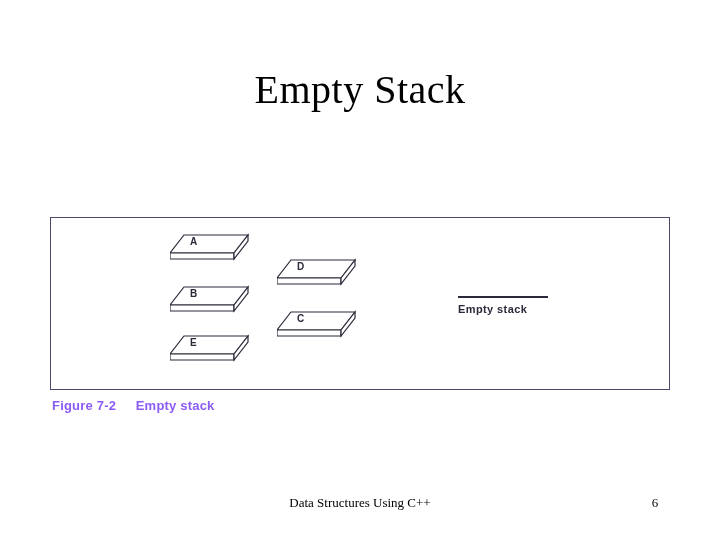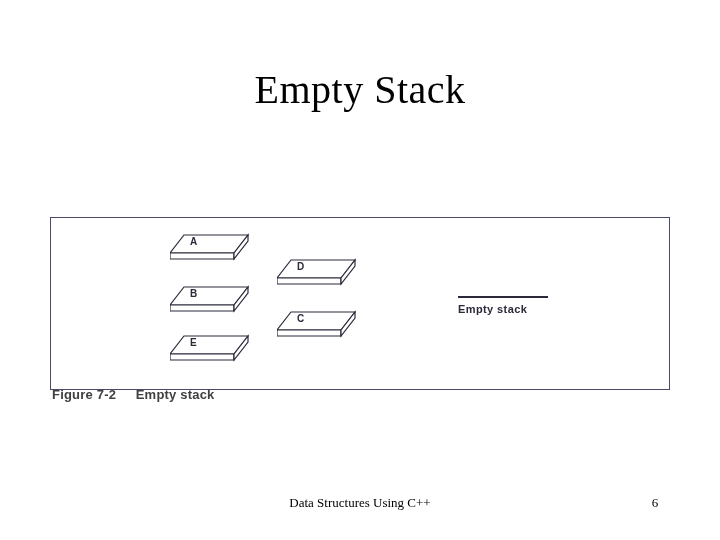--- a/index.html
+++ b/index.html
@@ -76,24 +76,24 @@
     font-size: 11px;
     font-weight: bold;
     color: #2a2a3a;
     letter-spacing: 0.4px;
   }
 
   
   .caption {
     position: absolute;
     left: 52px;
-    top: 387px;
+    top: 398px;
     font-family: "Liberation Sans", sans-serif;
     font-size: 13px;
-    color: #404040;
+    color: #8b5cf6;
     white-space: nowrap;
   }
   .caption .fig-num {
     font-weight: bold;
     letter-spacing: 0.2px;
   }
   .caption .fig-text {
     font-weight: bold;
     margin-left: 16px;
     letter-spacing: 0.2px;

